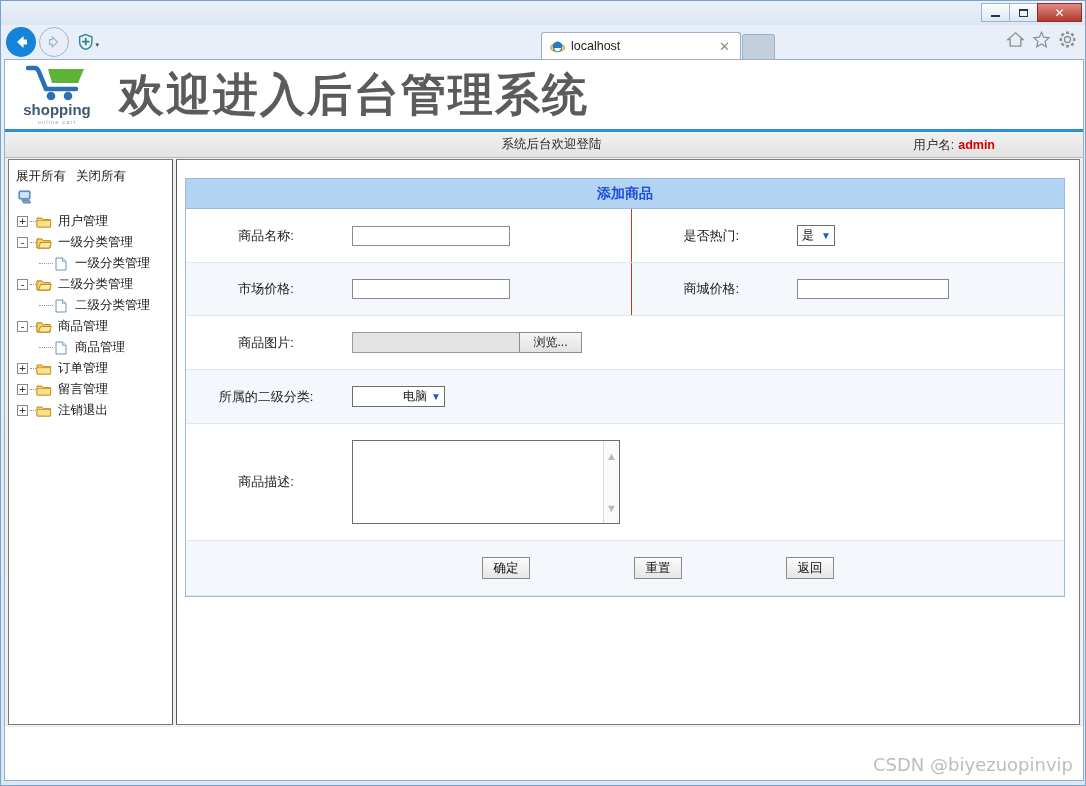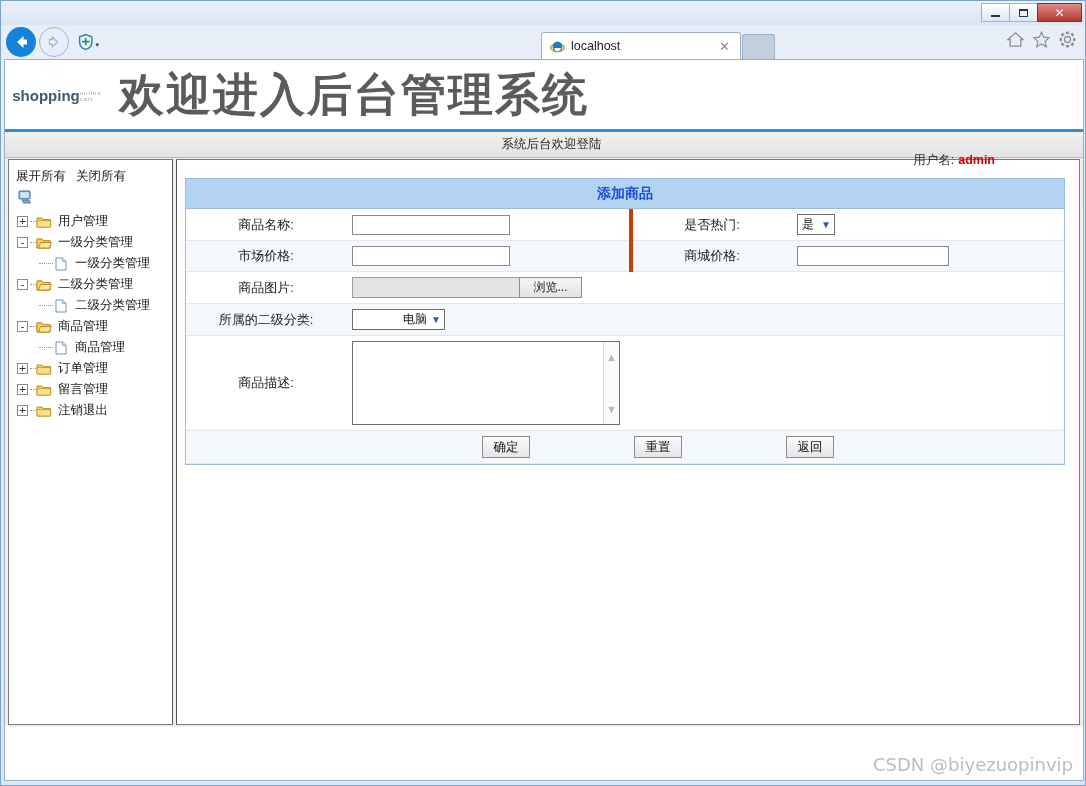--- a/index.html
+++ b/index.html
@@ -125,21 +125,21 @@
   
   .site-header {
     position: relative;
     height: 72px;
     background: #ffffff;
     border-bottom: 3px solid #2a8fd4;
     display: flex; align-items: center;
   }
   .logo {
     width: 88px; height: 68px; margin-left: 8px;
-    display: flex; flex-direction: row; align-items: center; justify-content: center;
+    display: flex; flex-direction: column; align-items: center; justify-content: center;
     flex: 0 0 auto;
   }
   .logo-word {
     font-size: 15px; font-weight: bold; color: #3f5a73;
     letter-spacing: 0px; line-height: 1; margin-top: 1px;
   }
   .logo-sub {
     font-size: 6px; color: #9aa7b4; letter-spacing: 1px; margin-top: 2px;
   }
   .site-title {
@@ -155,21 +155,21 @@
     background: linear-gradient(#f1f1f1, #e3e3e3);
     border-bottom: 1px solid #b9b9b9;
     position: relative;
   }
   .status-center {
     position: absolute; left: 15px; right: 0; top: 0; height: 24px;
     display: flex; align-items: center; justify-content: center;
     font-size: 12.5px; color: #2a2a2a;
   }
   .status-user {
-    position: absolute; right: 88px; top: 15px; height: 26px;
+    position: absolute; right: 88px; top: 0; height: 26px;
     display: flex; align-items: center; gap: 4px;
     font-size: 12.5px; color: #2a2a2a;
   }
   .status-user .uname { color: #d60000; font-weight: bold; }
 
   
   .body-split {
     display: flex;
     height: 569px;
     background: #efefef;
@@ -230,30 +230,30 @@
     height: 30px;
     display: flex; align-items: center; justify-content: center;
     font-size: 14px; font-weight: bold; color: #1d4ed8;
   }
   table.form {
     width: 100%; border-collapse: collapse;
     font-size: 13px; color: #1a1a1a;
   }
   table.form td {
     border-bottom: 1px solid #dfe8f2;
-    padding: 5px 6px;
+    padding: 16px 6px;
     height: 31px;
   }
   tr.r-odd td { background: #ffffff; }
   tr.r-even td { background: #f4f8fd; }
   td.lbl { width: 160px; text-align: center; }
   td.lbl2 { width: 160px; text-align: center; }
   td.fld { width: 285px; }
   td.fld2 { }
-  .sep-col { border-left: 4px solid #c2410c; }
+  .sep-col { border-left: 1px solid #c2410c; }
 
   input.txt {
     width: 158px; height: 20px;
     border: 1px solid #8a8a8a;
     background: #ffffff;
     font-size: 12px;
     padding: 1px 2px;
   }
   input.txt.wide { width: 152px; }
   .file-row { display: flex; align-items: center; }

